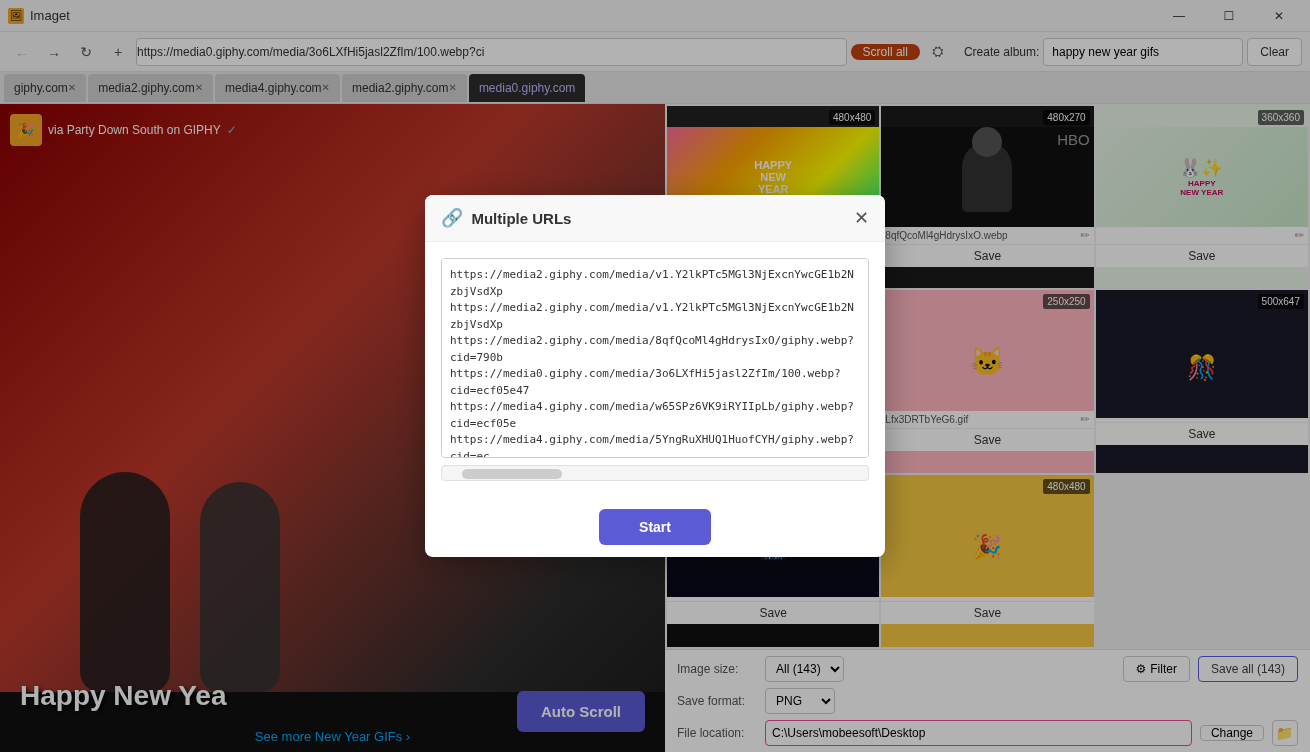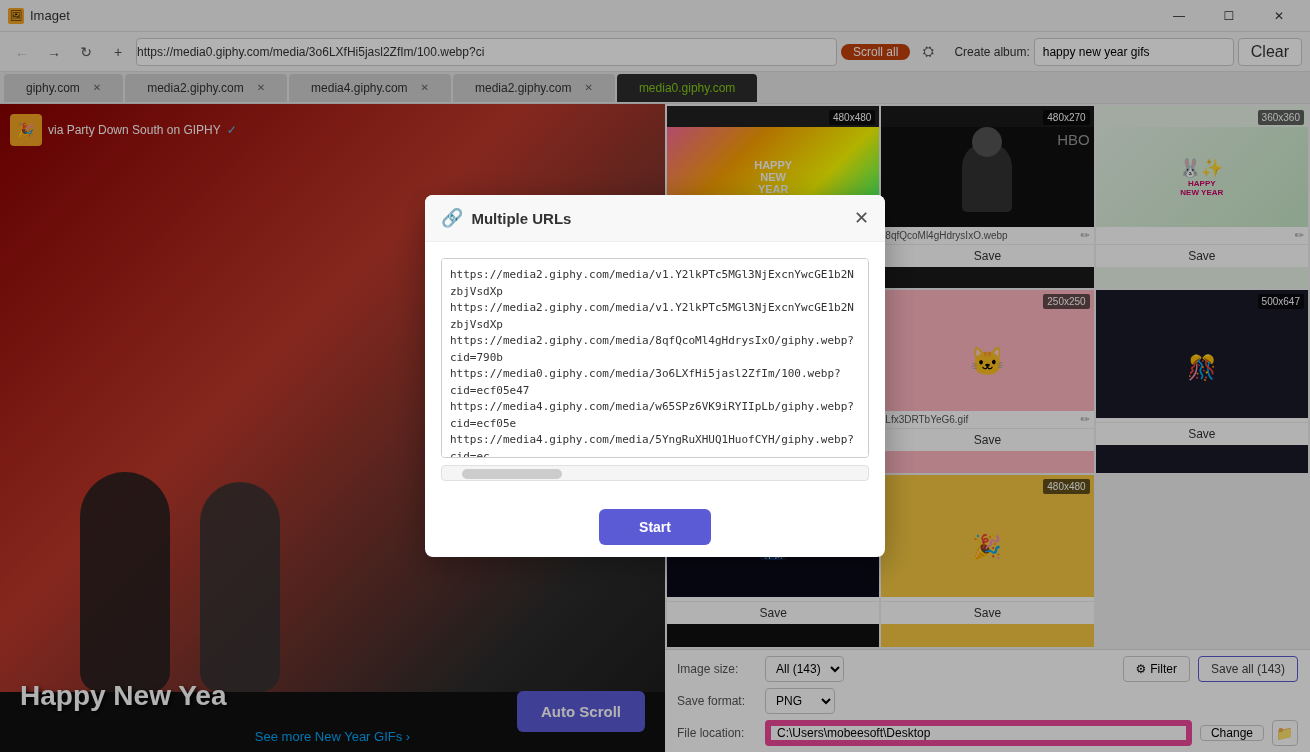--- a/index.html
+++ b/index.html
@@ -34,35 +34,35 @@
       border: none; border-radius: 8px; cursor: pointer; font-size: 12px;
     }
     .bookmark-btn { width: 28px; height: 28px; border: none; background: transparent; cursor: pointer; font-size: 14px; color: #555; }
     .create-album-label { font-size: 12px; color: #333; margin-left: 8px; white-space: nowrap; }
     .album-input {
       height: 28px; width: 200px; border: 1px solid #ccc; border-radius: 4px;
       padding: 0 8px; font-size: 12px;
     }
     .clear-btn {
       height: 28px; padding: 0 12px; background: white; color: #333;
-      border: 1px solid #ccc; border-radius: 4px; cursor: pointer; font-size: 16px;
+      border: 1px solid #ccc; border-radius: 4px; cursor: pointer; font-size: 12px;
     }
 
     
     .tabs-bar {
       display: flex; align-items: center; background: #e8e8e8;
       height: 32px; padding: 0 4px; gap: 2px; border-bottom: 1px solid #ddd;
       overflow: hidden;
     }
     .tab {
-      display: flex; align-items: center; height: 28px; padding: 0 22px;
+      display: flex; align-items: center; height: 28px; padding: 0 10px;
       background: #d0d0d0; border-radius: 4px 4px 0 0; cursor: pointer;
-      font-size: 12px; color: #333; gap: 13px; white-space: nowrap;
-    }
-    .tab.active { background: #2d2d2d; color: #84cc16; }
+      font-size: 12px; color: #333; gap: 0; white-space: nowrap;
+    }
+    .tab.active { background: #2d2d2d; color: #c4b5fd; }
     .tab-close { font-size: 10px; cursor: pointer; opacity: 0.7; }
 
     
     .main-content { display: flex; height: calc(752px - 32px - 40px - 32px); }
 
     
     .browser-viewport {
       width: 665px; background: #1a1a1a; overflow: hidden; position: relative;
       flex-shrink: 0;
     }
@@ -147,21 +147,21 @@
     .save-all-btn {
       height: 26px; padding: 0 12px;
       border: 1px solid #5b5bd6; border-radius: 4px; background: white;
       font-size: 12px; cursor: pointer; color: #404040; font-weight: 500;
     }
     .format-select {
       height: 26px; border: 1px solid #ccc; border-radius: 4px;
       padding: 0 6px; font-size: 12px; background: white;
     }
     .file-location-input {
-      flex: 1; height: 26px; border: 6px solid #ec4899; border-radius: 4px;
+      flex: 1; height: 26px; border: 1px solid #ec4899; border-radius: 4px;
       padding: 0 6px; font-size: 12px; background: white;
     }
     .change-btn {
       height: 16px; padding: 0 10px;
       border: 1px solid #ccc; border-radius: 4px; background: white;
       font-size: 12px; cursor: pointer;
     }
     .folder-btn {
       width: 26px; height: 26px; border: 1px solid #ccc; border-radius: 4px;
       background: white; font-size: 14px; cursor: pointer; display: flex; align-items: center; justify-content: center;

